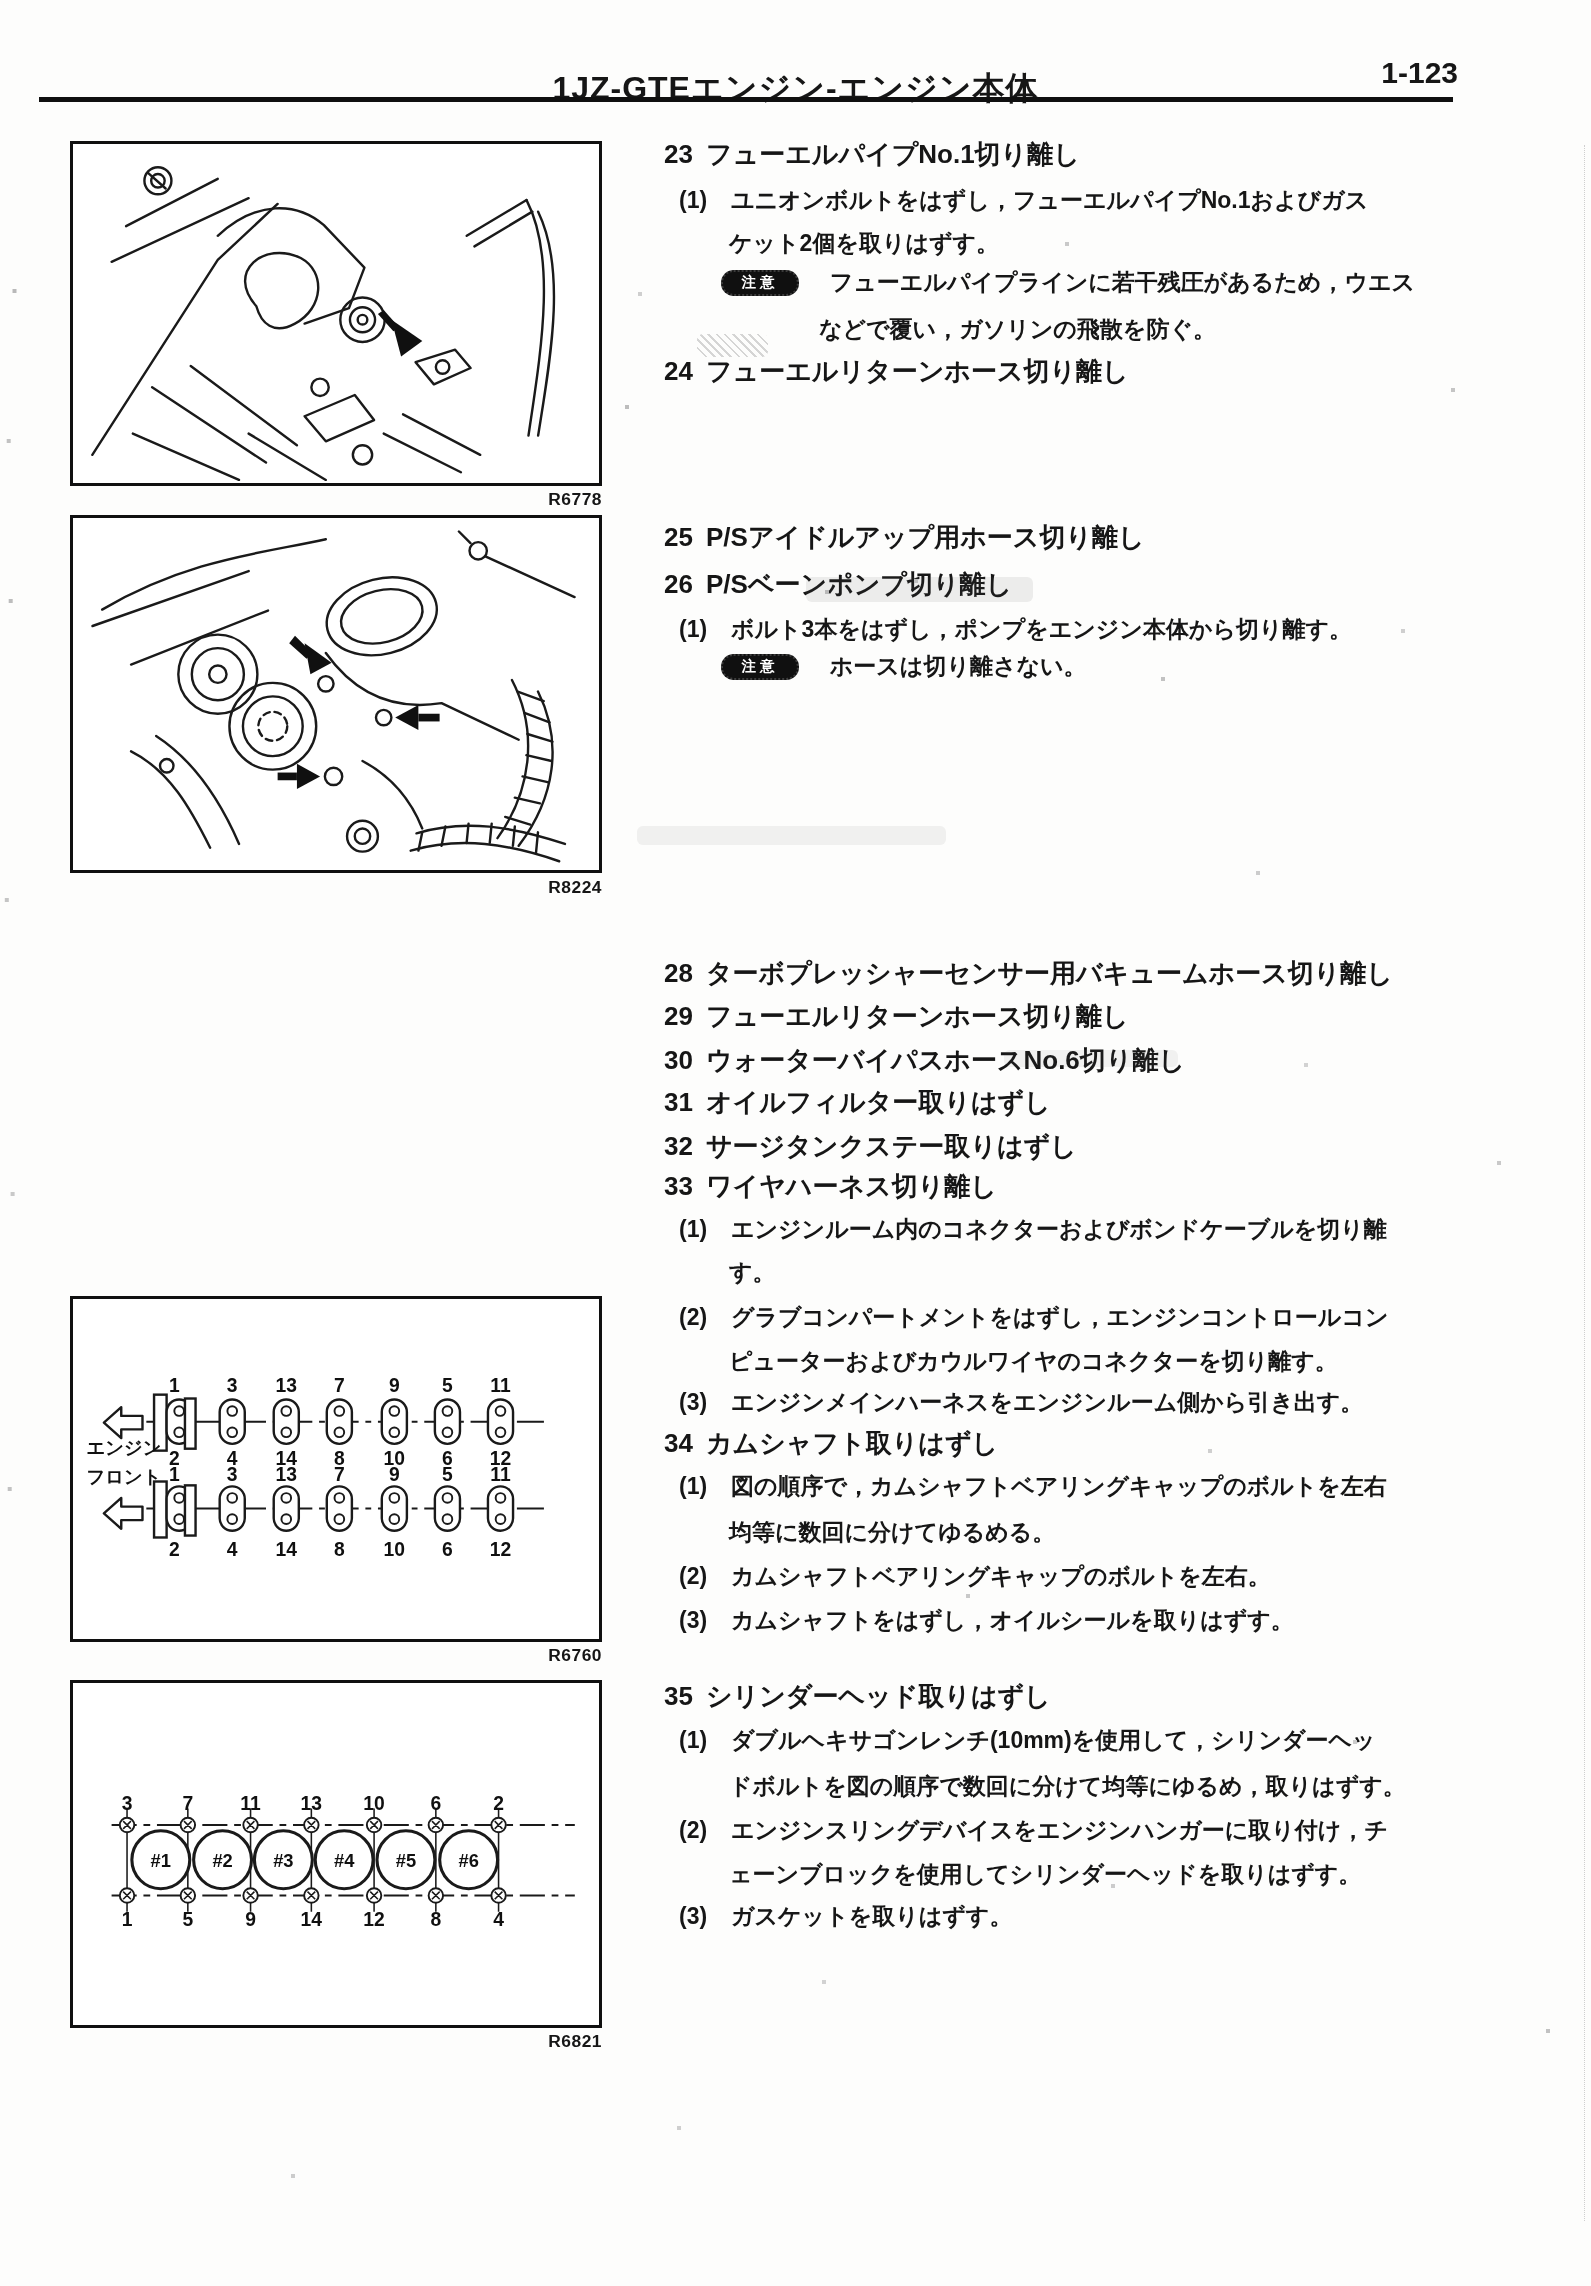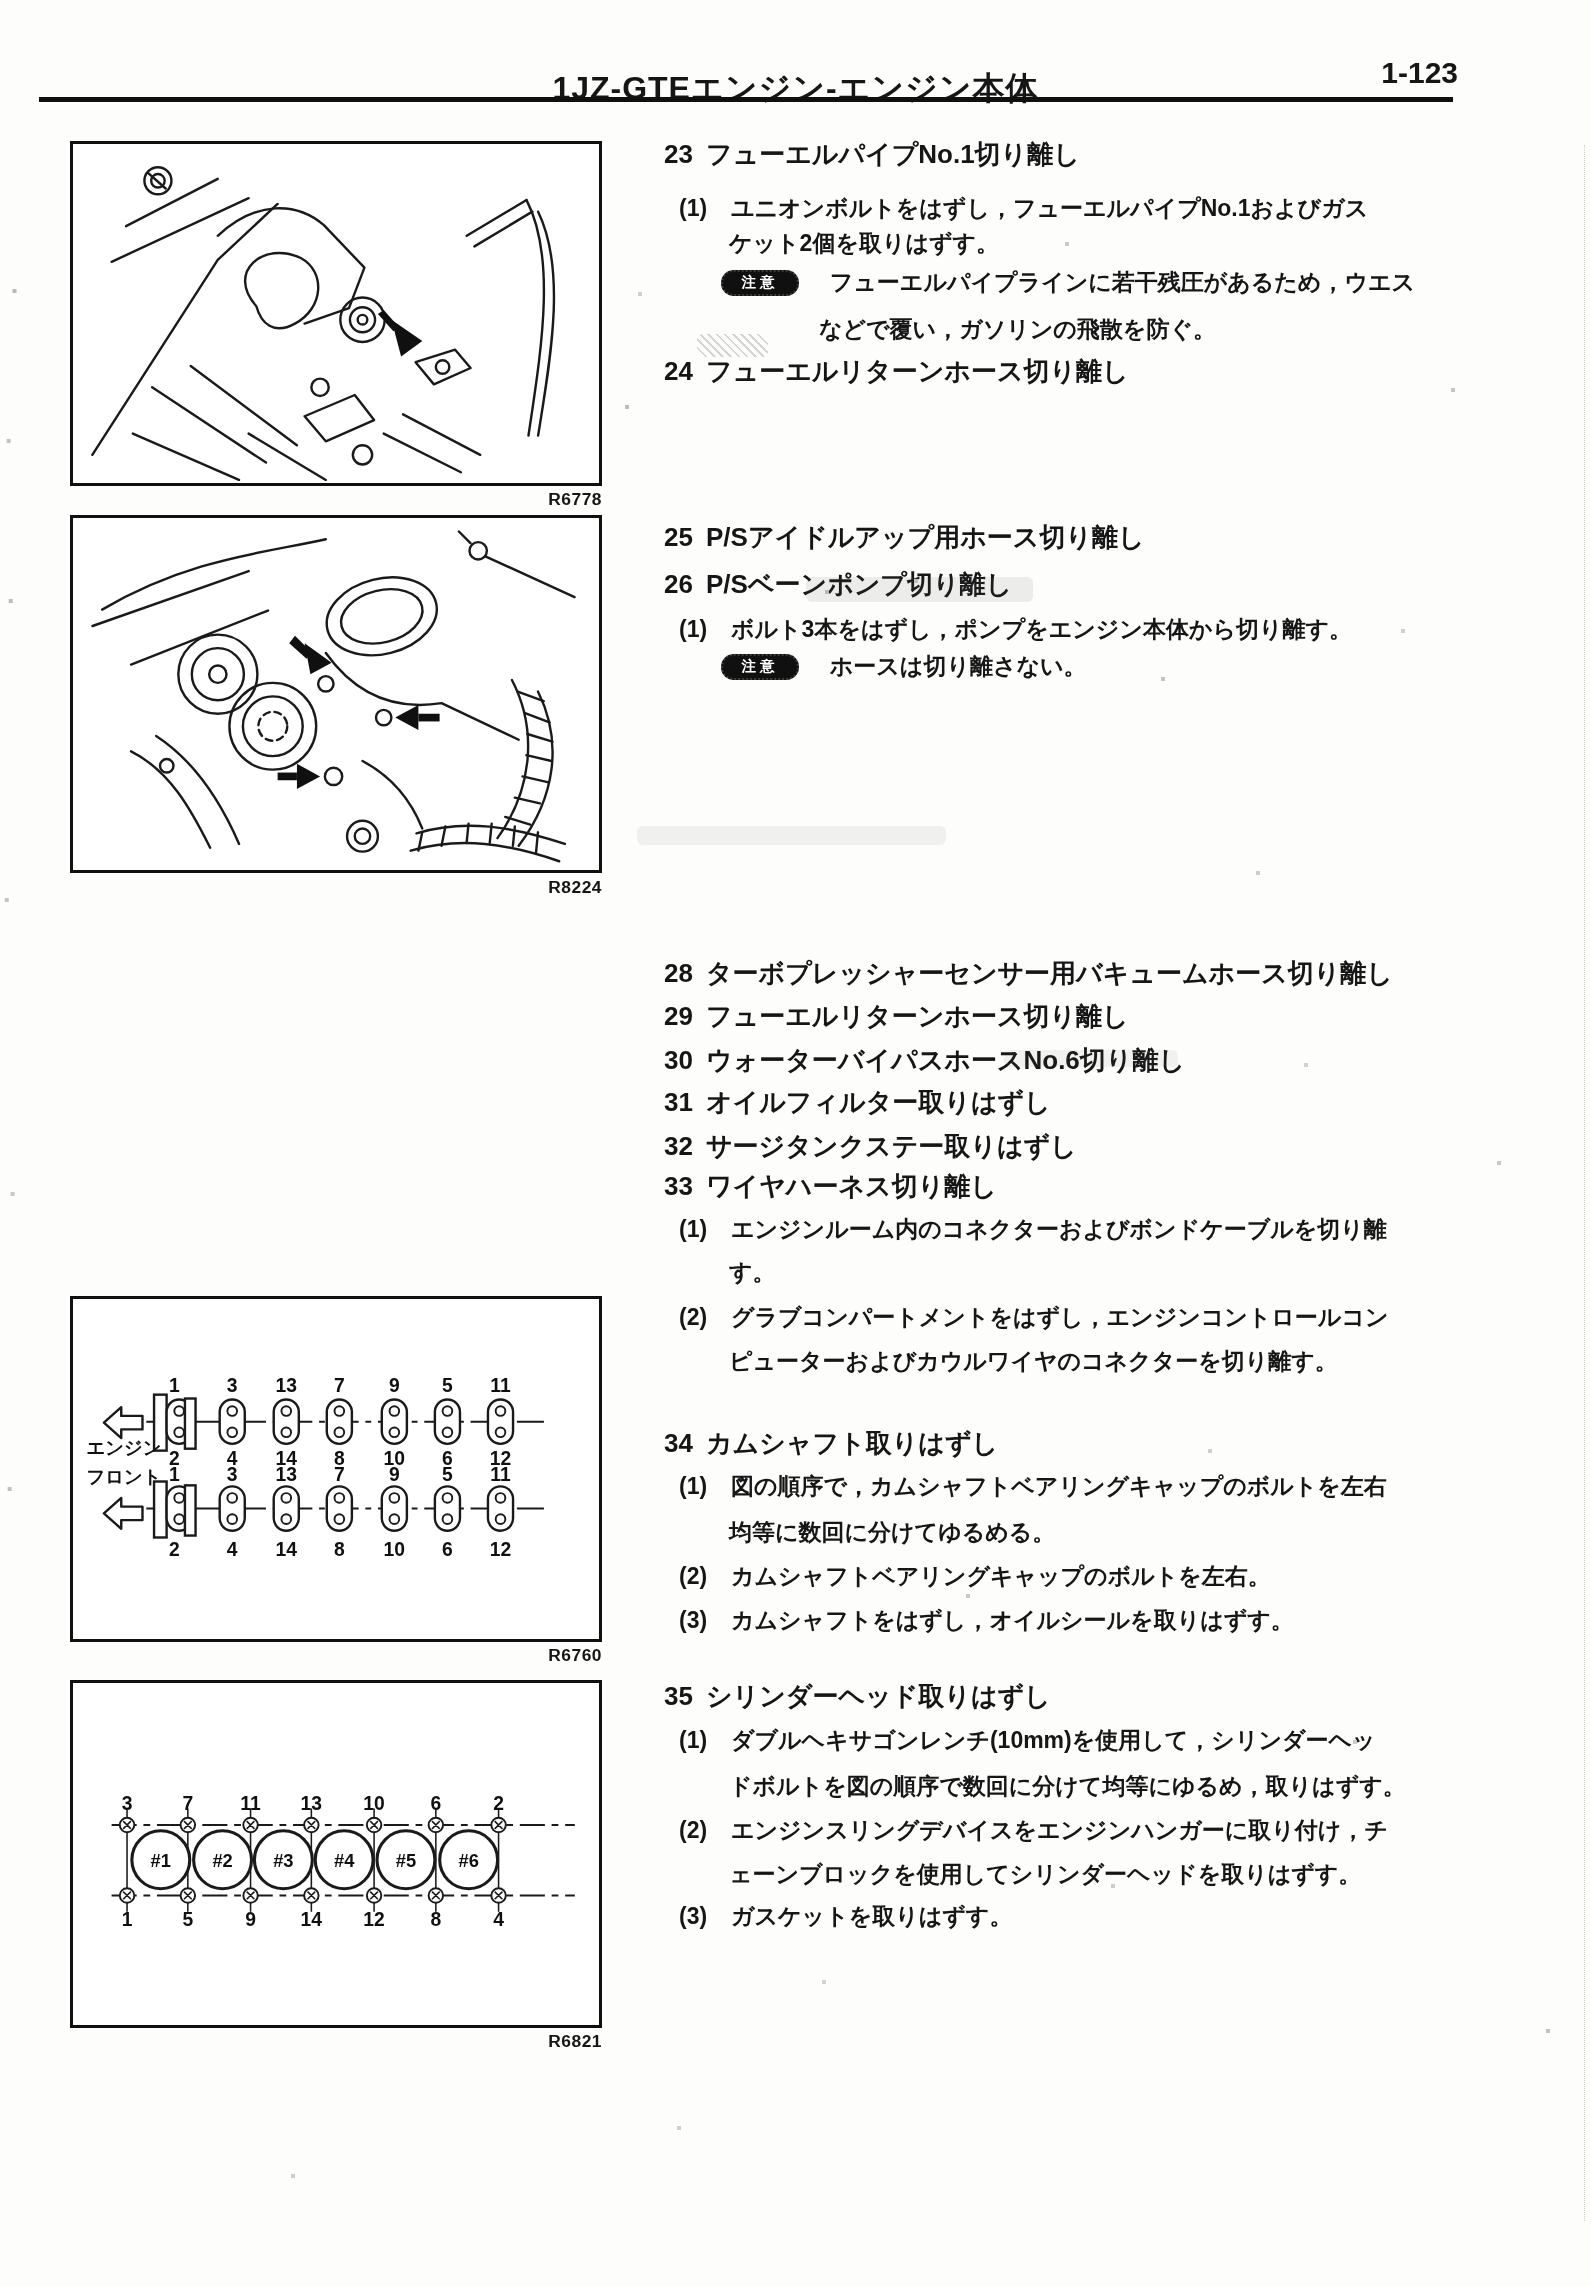--- a/index.html
+++ b/index.html
@@ -315,21 +315,21 @@
         <text x="376" y="252">8</text>
         <text x="441" y="252">4</text>
       </g>
     </svg>
   </div>
   <div class="figref" id="ref4">R6821</div>
 
   <div class="h-step" style="top:140px">
     <span class="num">23</span><span>フューエルパイプNo.1切り離し</span>
   </div>
-  <div class="b-item" style="top:194px">
+  <div class="b-item" style="top:186px">
     <span class="lbl">(1)</span><span>ユニオンボルトをはずし，フューエルパイプNo.1およびガス</span>
   </div>
   <div class="b-cont" style="top:229px">ケット2個を取りはずす。</div>
   <div class="b-note" style="top:268px">
     <span class="badge">注意</span>
     <span>フューエルパイプラインに若干残圧があるため，ウエス</span>
   </div>
   <div class="b-cont note-cont" style="top:315px">などで覆い，ガソリンの飛散を防ぐ。</div>
 
   <div class="h-step" style="top:357px">
@@ -371,20 +371,23 @@
     <span class="num">33</span><span>ワイヤハーネス切り離し</span>
   </div>
   <div class="b-item" style="top:1215px">
     <span class="lbl">(1)</span><span>エンジンルーム内のコネクターおよびボンドケーブルを切り離</span>
   </div>
   <div class="b-cont" style="top:1258px">す。</div>
   <div class="b-item" style="top:1303px">
     <span class="lbl">(2)</span><span>グラブコンパートメントをはずし，エンジンコントロールコン</span>
   </div>
   <div class="b-cont" style="top:1347px">ピューターおよびカウルワイヤのコネクターを切り離す。</div>
+  <div class="b-item" style="top:1388px">
+    <span class="lbl">(3)</span><span>エンジンメインハーネスをエンジンルーム側から引き出す。</span>
+  </div>
 
   <div class="h-step" style="top:1429px">
     <span class="num">34</span><span>カムシャフト取りはずし</span>
   </div>
   <div class="b-item" style="top:1472px">
     <span class="lbl">(1)</span><span>図の順序で，カムシャフトベアリングキャップのボルトを左右</span>
   </div>
   <div class="b-cont" style="top:1518px">均等に数回に分けてゆるめる。</div>
   <div class="b-item" style="top:1562px">
     <span class="lbl">(2)</span><span>カムシャフトベアリングキャップのボルトを左右。</span>

